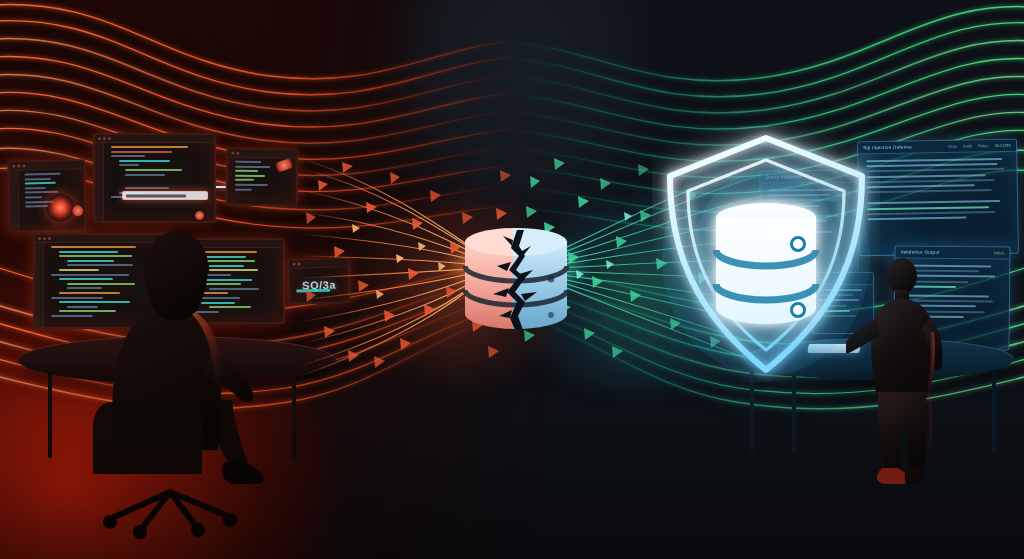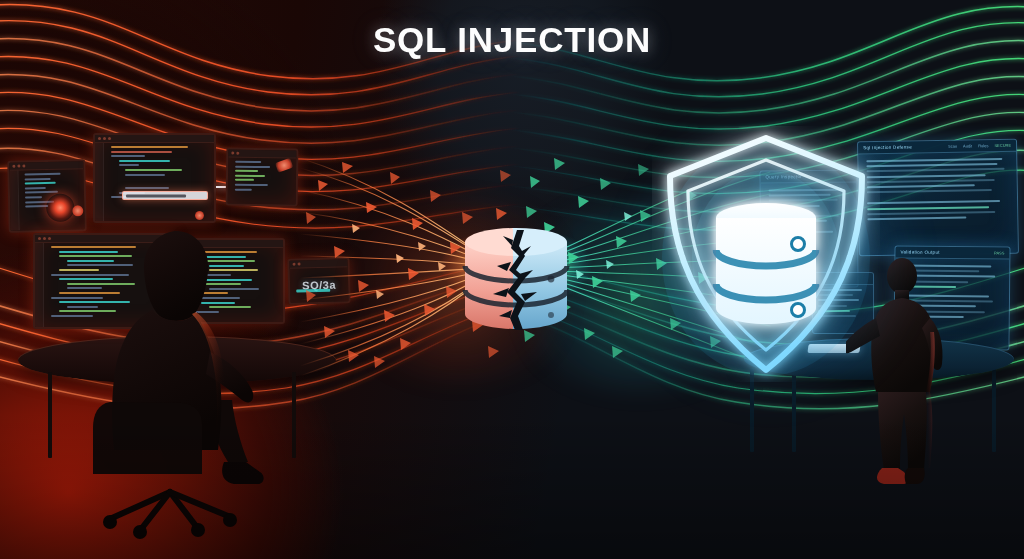--- a/index.html
+++ b/index.html
@@ -276,23 +276,20 @@
     <g filter="url(#softGlowG)" fill="none" stroke-linecap="round">
       <path d="M1044,300 C944,330 854,356 744,340 C654,326 594,292 510,272" stroke="url(#grnWave2)" stroke-width="1.5"></path>
       <path d="M1044,318 C942,348 852,372 742,356 C652,342 592,302 508,282" stroke="url(#grnWave)" stroke-width="1.3"></path>
       <path d="M1044,336 C940,366 850,388 740,372 C650,358 590,312 506,292" stroke="url(#grnWave2)" stroke-width="1.5"></path>
       <path d="M1044,354 C938,384 848,404 738,388 C648,374 588,322 504,302" stroke="url(#grnWave)" stroke-width="1.2"></path>
       <path d="M1044,372 C936,400 846,420 736,402 C646,388 586,330 502,310" stroke="url(#grnWave2)" stroke-width="1.4"></path>
       <path d="M1044,262 C954,290 864,322 754,310 C662,300 598,278 512,260" stroke="url(#grnWave)" stroke-width="1.2"></path>
     </g>
   </svg>
 
-  <div id="title">
-    <span class="t">SQL INJECTION</span>
-  </div>
 
   <div>
 
     <div class="desk-top" style="left:18px; top:336px; width:318px; height:48px;
                 background:linear-gradient(180deg,#2a1412 0%, #190b0a 70%, #120706 100%);
                 box-shadow:0 5px 18px rgba(0,0,0,.55), inset 0 1px 0 rgba(255,120,80,.18);"></div>
     <div class="desk-leg" style="left:48px;  top:372px; height:86px;"></div>
     <div class="desk-leg" style="left:292px; top:372px; height:86px;"></div>
 
     <div class="mon red" style="left:8px; top:160px; width:78px; height:72px; transform:rotate(-1.2deg);">

